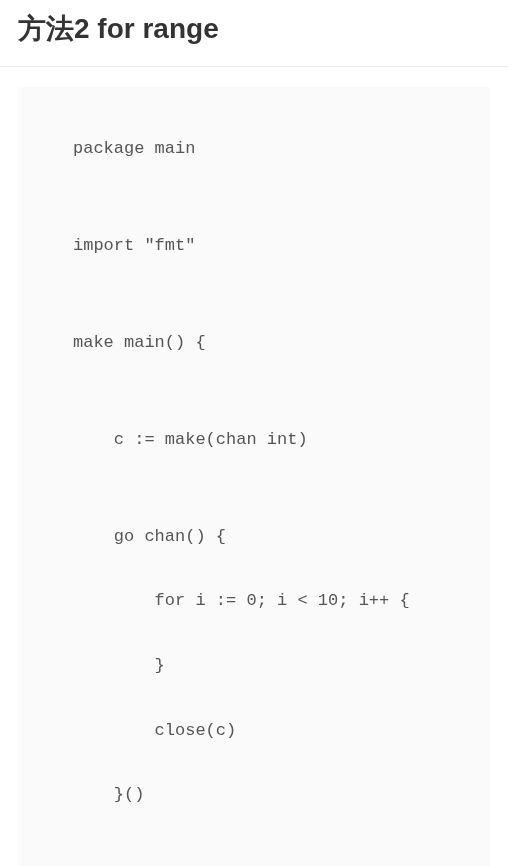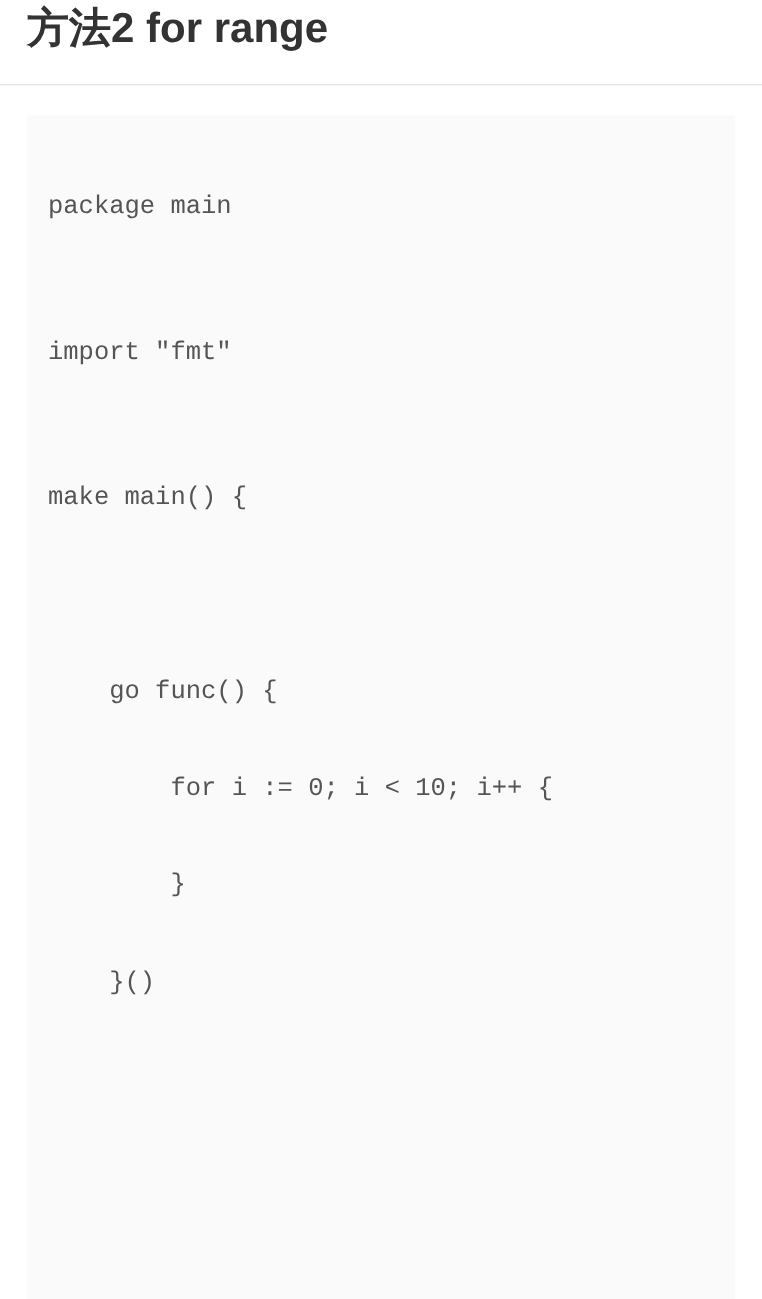--- a/index.html
+++ b/index.html
@@ -10,55 +10,58 @@
     body {
       background: #ffffff;
       font-family: -apple-system, BlinkMacSystemFont, "Segoe UI", Helvetica, Arial, sans-serif;
       padding: 0;
       width: 508px;
     }
     .heading {
       font-size: 28px;
       font-weight: 700;
       color: #333333;
-      padding: 0 18px 18px 18px;
+      padding: 10px 18px 18px 18px;
       border-bottom: 1px solid #e8e8e8;
     }
     .code-block {
       background: #fafafa;
       margin: 20px 18px 18px 18px;
       padding: 14px 10px 14px 14px;
       font-family: "SFMono-Regular", Consolas, "Liberation Mono", Menlo, monospace;
       font-size: 17px;
       color: #555555;
       line-height: 1.9;
       position: relative;
       white-space: pre;
       overflow: visible;
     }
     .code-line {
       display: block;
+      margin-left: 41px;
     }
   </style>
 </head>
 <body>
 
 <h2 class="heading">方法2 for range</h2>
 
 <div class="code-block">
 <span class="code-line">package main</span>
 <span class="code-line"></span>
 <span class="code-line">import "fmt"</span>
 <span class="code-line"></span>
 <span class="code-line">make main() {</span>
 <span class="code-line"></span>
+<span class="code-line">    c := make(chan int)</span>
 <span class="code-line"></span>
-<span class="code-line">    go func() {</span>
+<span class="code-line">    go chan() {</span>
 <span class="code-line">        for i := 0; i &lt; 10; i++ {</span>
 <span class="code-line">        }</span>
+<span class="code-line">        close(c)</span>
 <span class="code-line">    }()</span>
 <span class="code-line"></span>
 
 
 
 
 
 </div>
 
 </body></html>

